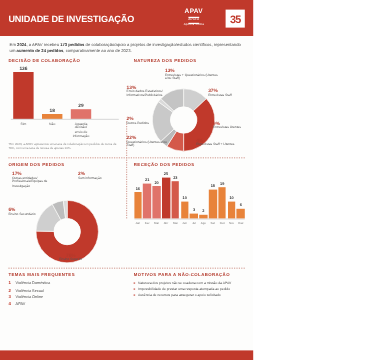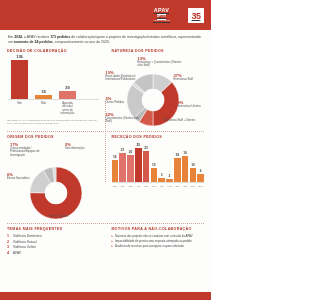--- a/index.html
+++ b/index.html
@@ -20,21 +20,21 @@
     padding:4px 7px 3px 7px;
     display:flex; align-items:center; justify-content:space-between;
   }
   .header-title {
     color:#ffffff;
     font-size:7.6px;
     font-weight:bold;
     line-height:9.2px;
     letter-spacing:-0.1px;
   }
-  .logos { display:flex; align-items:center; gap:18px;text-decoration:underline; }
+  .logos { display:flex; align-items:center; gap:18px; }
   .logo-apav {
     display:flex; flex-direction:column; align-items:center;
     color:#fff; line-height:1;
   }
   .logo-apav .l1 { font-size:5.4px; font-weight:bold; letter-spacing:0.3px; }
   .logo-apav .l2 {
     font-size:2.6px; letter-spacing:0.2px;
     border-top:0.6px solid #fff; border-bottom:0.6px solid #fff;
     padding:0.5px 0; margin:0.5px 0;
   }
@@ -122,20 +122,21 @@
 
   .footer { position:absolute; left:0; right:0; bottom:0; height:8px; background:#c0392b; }
 </style>
 </head>
 <body>
 
 <div class="page">
 
   <div class="header">
     <div class="header-title">
+      <div>UNIDADE DE INVESTIGAÇÃO</div>
     </div>
     <div class="logos">
       <div class="logo-apav">
         <div class="l1">APAV</div>
         <div class="l2">APOIO</div>
         <div class="l3">Apoio à Vítima</div>
       </div>
       <div class="logo-35">35</div>
     </div>
   </div>

